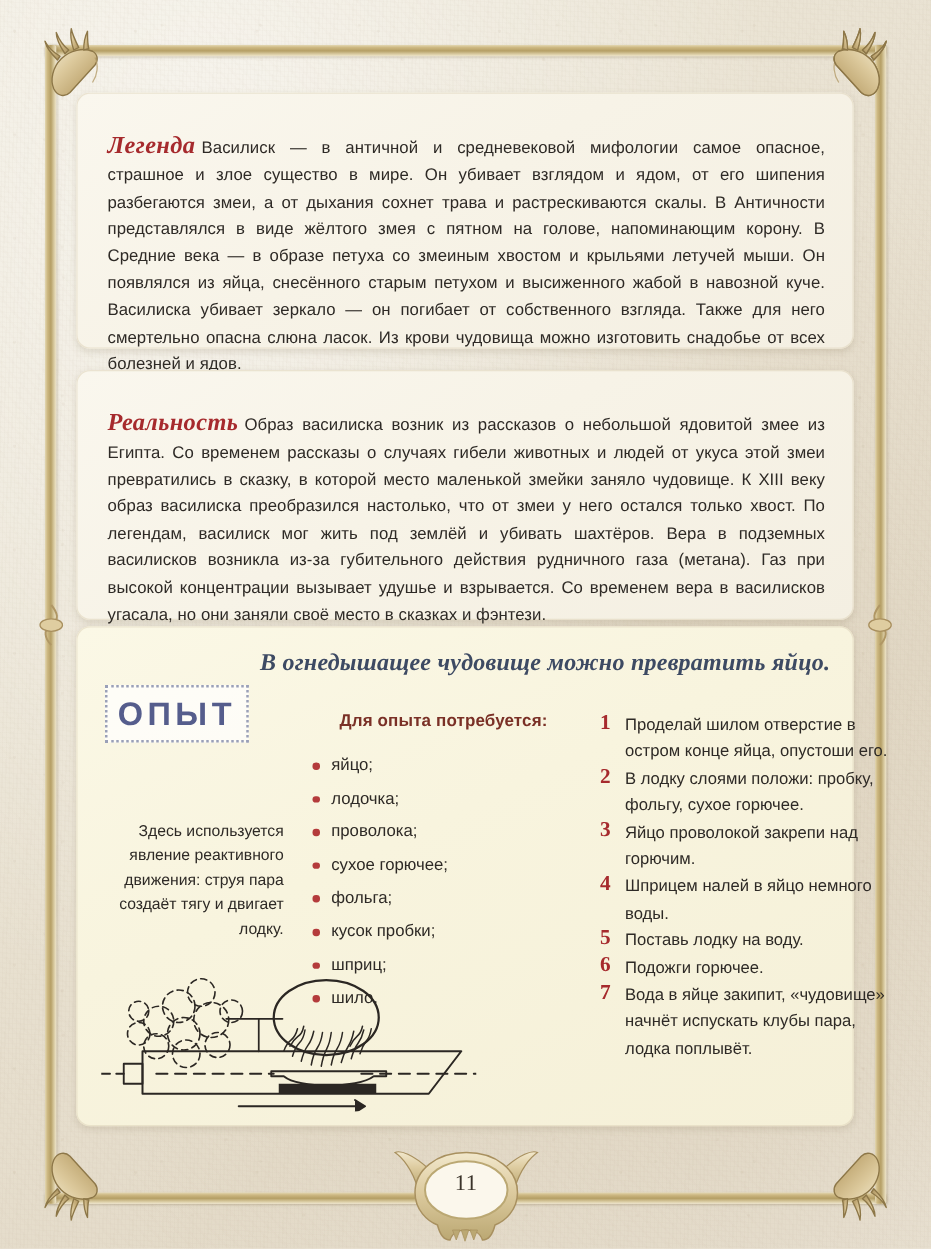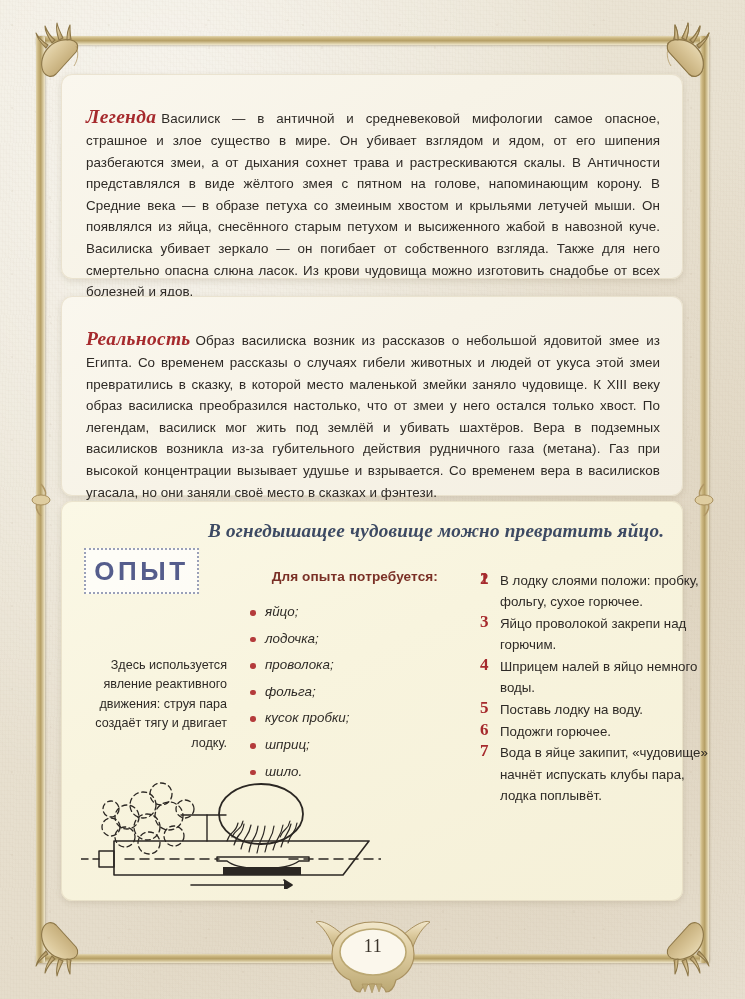--- a/index.html
+++ b/index.html
@@ -128,21 +128,20 @@
     letter-spacing:.1px;
   }
 
   #materials{position:absolute;left:166px;top:68px;width:215px;}
   #materials .col-head{display:block;margin-bottom:15px;text-align:right;padding-right:4px;}
   #mat-list{list-style:none;margin:0;padding:0 0 0 38px;}
   #mat-list li{
     position:relative;
     font-size:13.4px;color:#2e2a26;line-height:26.6px;
     white-space:nowrap;
-    font-style:italic;
   }
   #mat-list li::before{
     content:"";position:absolute;left:-15px;top:11px;
     width:5.6px;height:5.6px;border-radius:50%;background:#b43b3b;
   }
 
   #steps{position:absolute;left:419px;top:68px;width:240px;}
   #steps .col-head{display:block;margin-bottom:3px;}
   #step-list{list-style:none;margin:0;padding:0;}
   #step-list li{
@@ -257,30 +256,31 @@
     </div>
 
     <div id="exp-title">В огнедышащее чудовище можно превратить яйцо.</div>
 
     <div id="materials">
       <span class="col-head">Для опыта потребуется:</span>
       <ul id="mat-list">
           <li>яйцо;</li>
           <li>лодочка;</li>
           <li>проволока;</li>
+          <li>сухое горючее;</li>
           <li>фольга;</li>
           <li>кусок пробки;</li>
           <li>шприц;</li>
           <li>шило.</li>
         </ul>
     </div>
 
     <div id="steps">
       <ol id="step-list">
-          <li><span class="num" style="color: rgb(166, 42, 45);">1</span></li>
+          <li><span class="num" style="color: rgb(166, 42, 45);">1</span><span>Проделай шилом отверстие в остром конце яйца, опустоши его.</span></li>
           <li><span class="num" style="color: rgb(166, 42, 45);">2</span><span>В лодку слоями положи: пробку, фольгу, сухое горючее.</span></li>
           <li><span class="num" style="color: rgb(166, 42, 45);">3</span><span>Яйцо проволокой закрепи над горючим.</span></li>
           <li><span class="num" style="color: rgb(166, 42, 45);">4</span><span>Шприцем налей в яйцо немного воды.</span></li>
           <li><span class="num" style="color: rgb(166, 42, 45);">5</span><span>Поставь лодку на воду.</span></li>
           <li><span class="num" style="color: rgb(166, 42, 45);">6</span><span>Подожги горючее.</span></li>
           <li><span class="num" style="color: rgb(166, 42, 45);">7</span><span>Вода в яйце закипит, «чудовище» начнёт испускать клубы пара, лодка поплывёт.</span></li>
         </ol>
     </div>
 
     <div id="note">Здесь используется явление реактивного движения: струя пара создаёт тягу и двигает лодку.</div>

